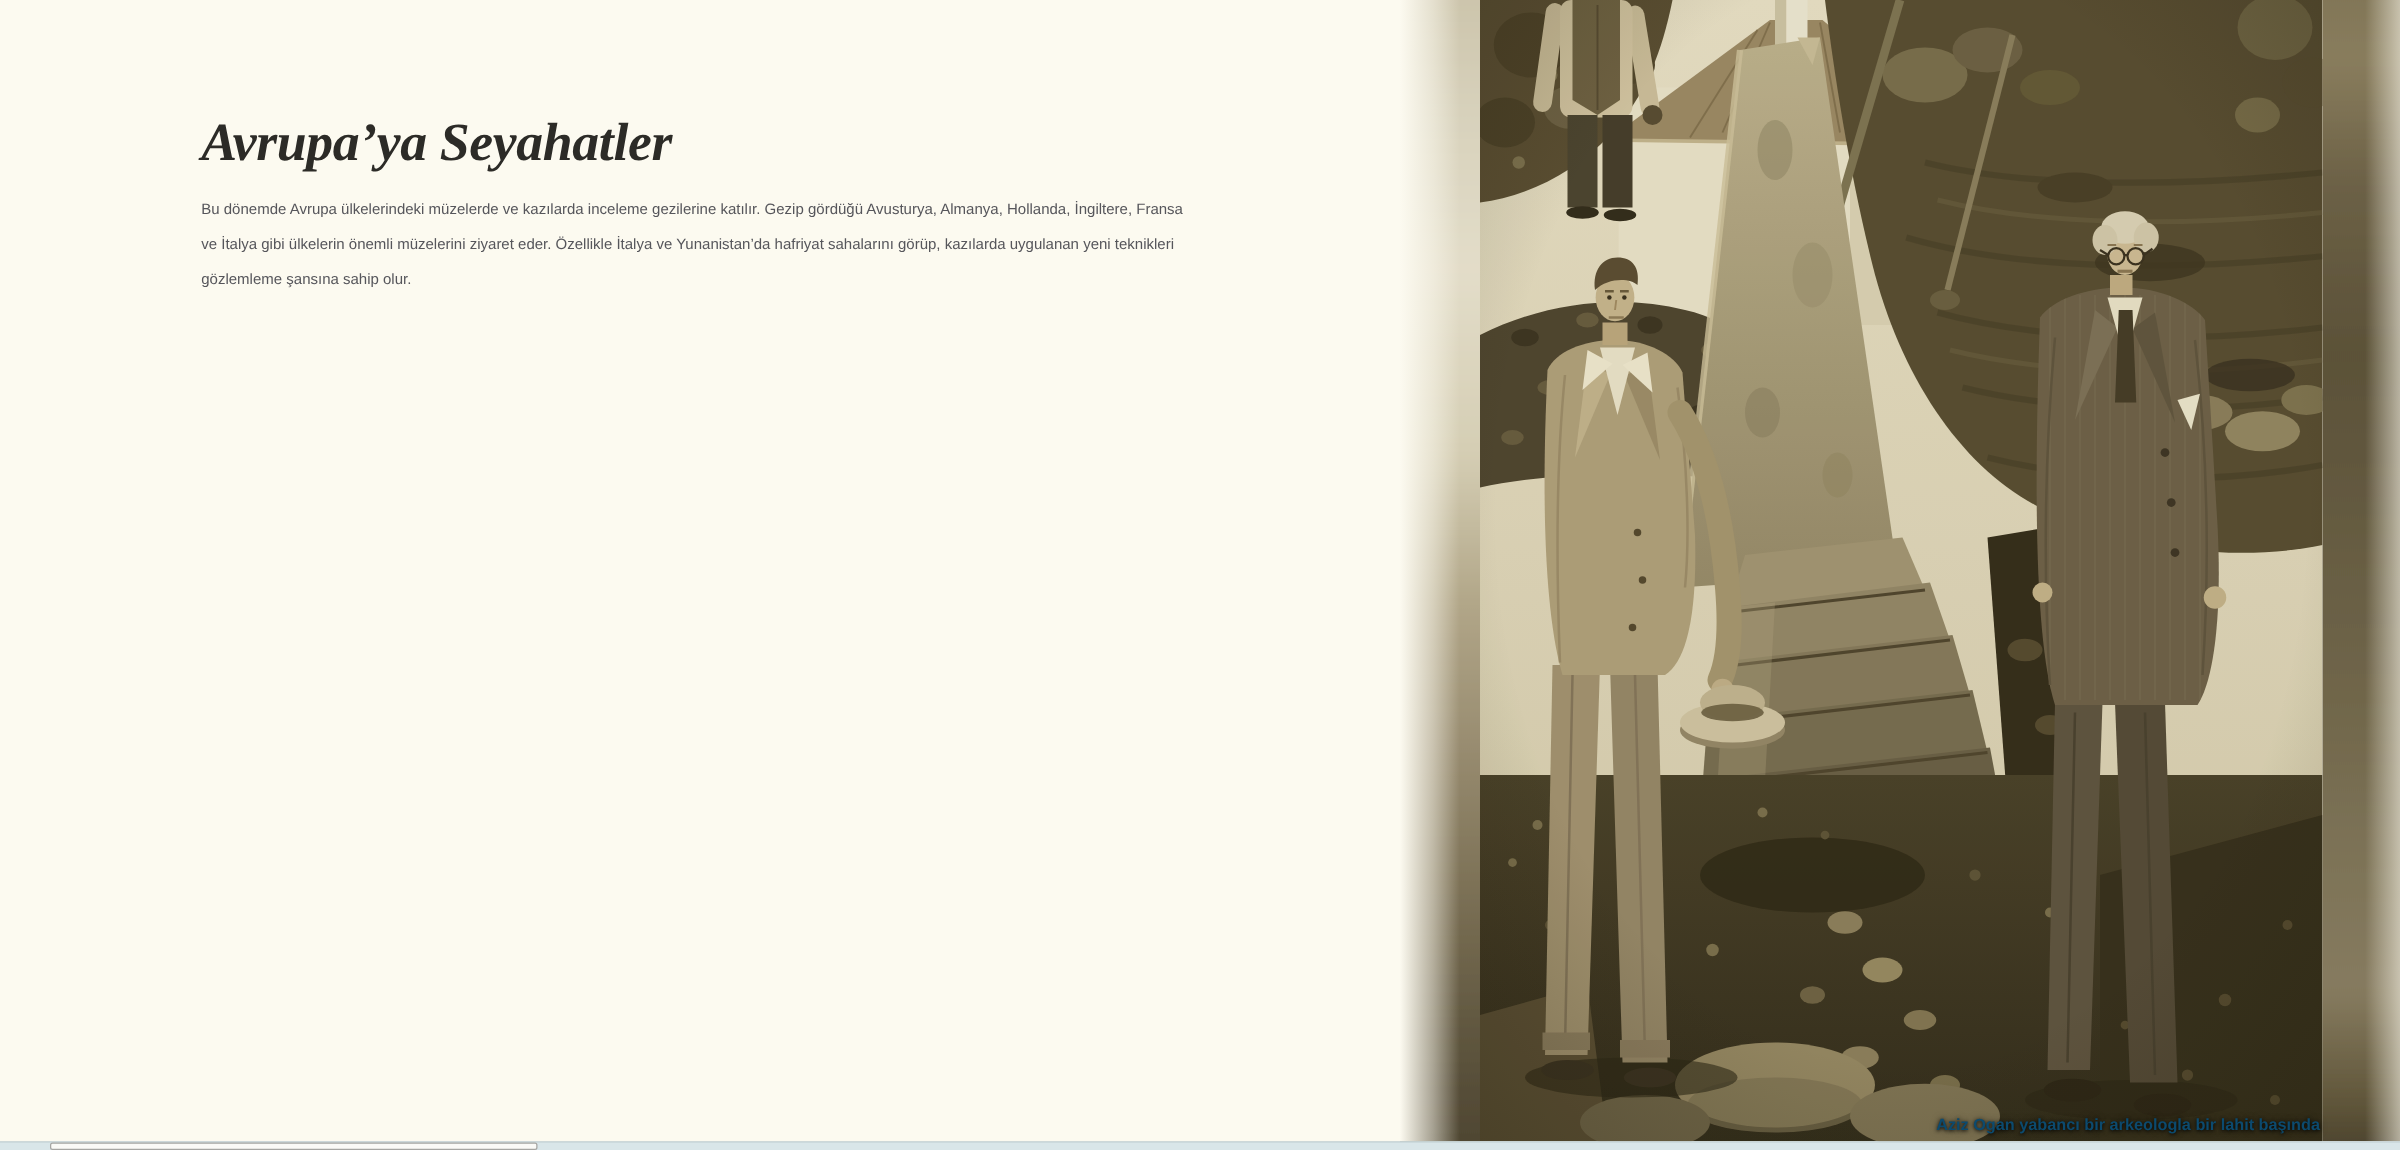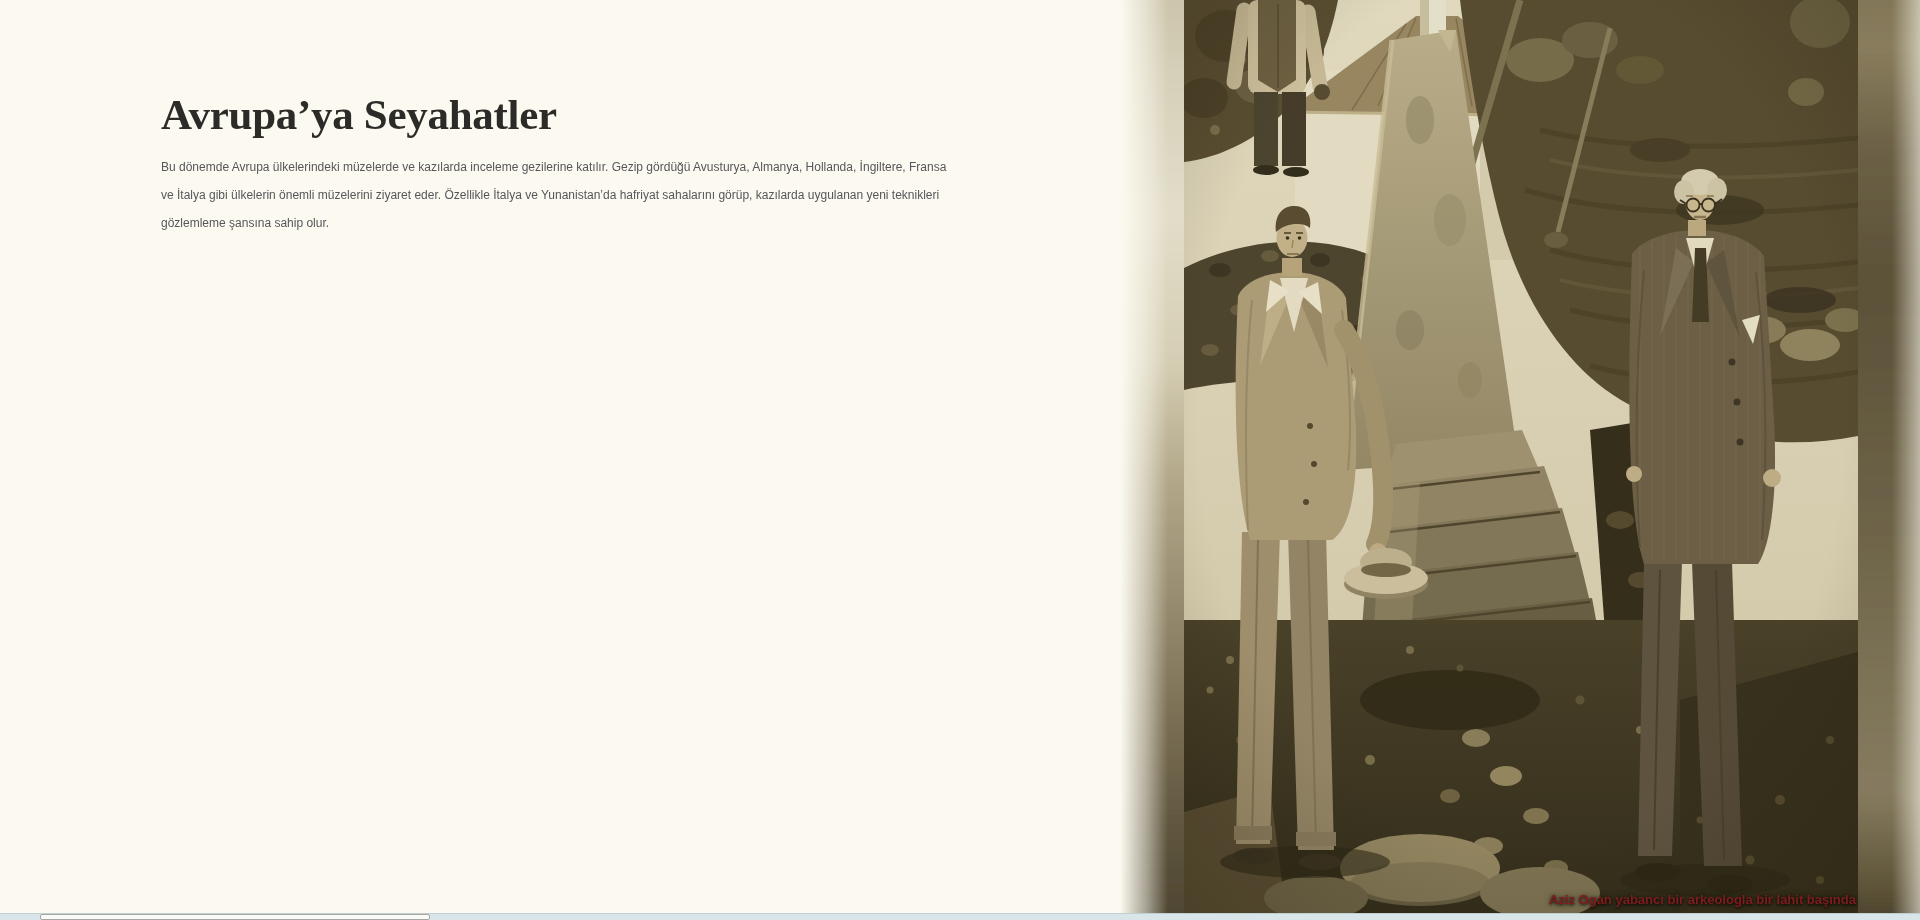--- a/index.html
+++ b/index.html
@@ -6,34 +6,34 @@
   body{
     width:1920px;height:920px;overflow:hidden;position:relative;
     background:#FCFAF0;
     font-family:"Liberation Sans","DejaVu Sans",sans-serif;
   }
   .text-col{position:absolute;left:161px;top:90px;width:792px;}
   .text-col h1{
     margin:0;
     font-family:"Liberation Serif","DejaVu Serif",serif;
     font-weight:700;font-size:43px;line-height:1.16;
-    letter-spacing:-0.3px;color:#2C2B27;
+    letter-spacing:-0.3px;color:#2C2B27;font-style:italic;
   }
   .text-col p{
     margin:13px 0 0 0;
     font-size:12px;line-height:28px;color:#56565B;
   }
   .photo-panel{
     position:absolute;left:1120px;top:0;width:800px;height:913px;margin:0;
     cursor:pointer;
   }
   .photo-panel svg{display:block;width:800px;height:913px;}
   .photo-caption{
     position:absolute;right:64px;bottom:5px;
-    font-size:13px;line-height:16px;font-weight:700;color:#7f1d1d;
+    font-size:13px;line-height:16px;font-weight:700;color:#0c4a6e;
     text-shadow:0 1px 3px rgba(0,0,0,.85),0 0 6px rgba(0,0,0,.5);
     white-space:nowrap;
   }
   .hscrollbar{
     position:absolute;left:0;bottom:0;width:1920px;height:7px;
     background:#D9E6E9;border-top:1px solid rgba(120,140,145,.25);
     box-sizing:border-box;z-index:10;
   }
   .hscrollbar-thumb{
     position:absolute;left:40px;top:0;height:100%;width:390px;

